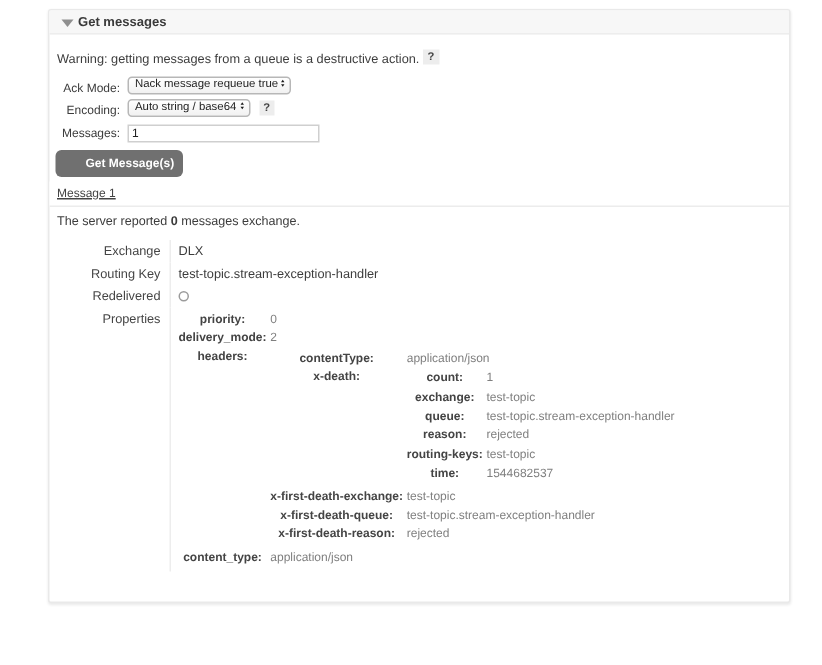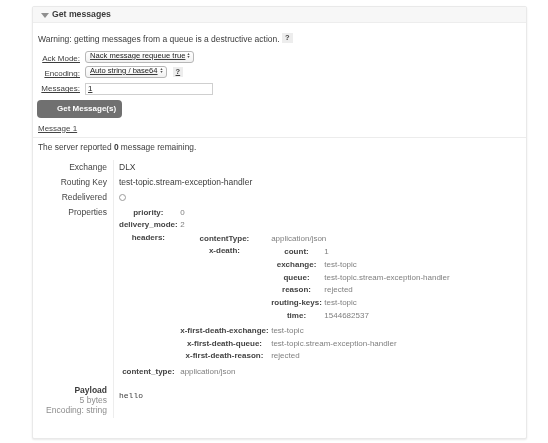--- a/index.html
+++ b/index.html
@@ -23,21 +23,21 @@
     border-left:4px solid transparent;border-right:4px solid transparent;
     border-top:5px solid #8f8f8f;margin-right:3px;position:relative;top:1px;
   }
   .warn{padding:11px 10px 6px 5px;font-size:8.5px;color:#3c3c3c;line-height:11px;}
   .qmark{
     display:inline-block;background:#ededed;color:#444;
     font-size:7.5px;font-weight:bold;line-height:10px;
     padding:0 3px;vertical-align:middle;position:relative;top:-2px;
     text-align:center;
   }
-  .form{padding:0 0 0 5px;text-decoration:underline;}
+  .form{padding:0 0 0 5px;}
   .frow{display:flex;align-items:center;height:15.2px;}
   .flabel{width:42px;text-align:right;padding-right:5px;font-size:8px;color:#3c3c3c;}
   .sel{
     display:inline-flex;align-items:center;font-size:7.6px;height:12px;
     border:1px solid #b7b7b7;border-radius:3px;
     background:linear-gradient(#ffffff,#f1f1f1);color:#222;
     padding:0 2px 4px 4px;box-sizing:border-box;position:relative;top:-1.5px;
   }
   .sel .txt{line-height:11px;}
   .selarrow{width:5px;height:11px;margin-left:1px;flex:none;}
@@ -120,21 +120,21 @@
 
     </div>
 
     <div>
       <span class="btn">Get Message(s)</span>
     </div>
 
     <div class="msg-head">Message 1</div>
 
     <div class="server">
-      <span>The server reported </span><b>0</b><span> message remaining.</span>
+      <span>The server reported </span><b>0</b><span> messages exchange.</span>
     </div>
 
     <table class="props">
       <tbody>
         <tr>
           <td class="k">Exchange</td>
           <td class="v">DLX</td>
         </tr>
         <tr>
           <td class="k">Routing Key</td>
@@ -218,27 +218,17 @@
                     </tr>
                     <tr>
                       <td class="kk">content_type:</td>
                       <td class="vv">application/json</td>
                     </tr>
                   </tbody>
                 </table>
               </div>
           </td>
         </tr>
-        <tr>
-          <td class="k">
-            <div class="pl-label" style="margin-top:2px">Payload</div>
-            <div class="pl-sub">5 bytes</div>
-            <div class="pl-sub">Encoding: string</div>
-          </td>
-          <td class="v">
-            <div class="mono">hello</div>
-          </td>
-        </tr>
       </tbody>
     </table>
 
   </div>
 </div>
 
 </body></html>

